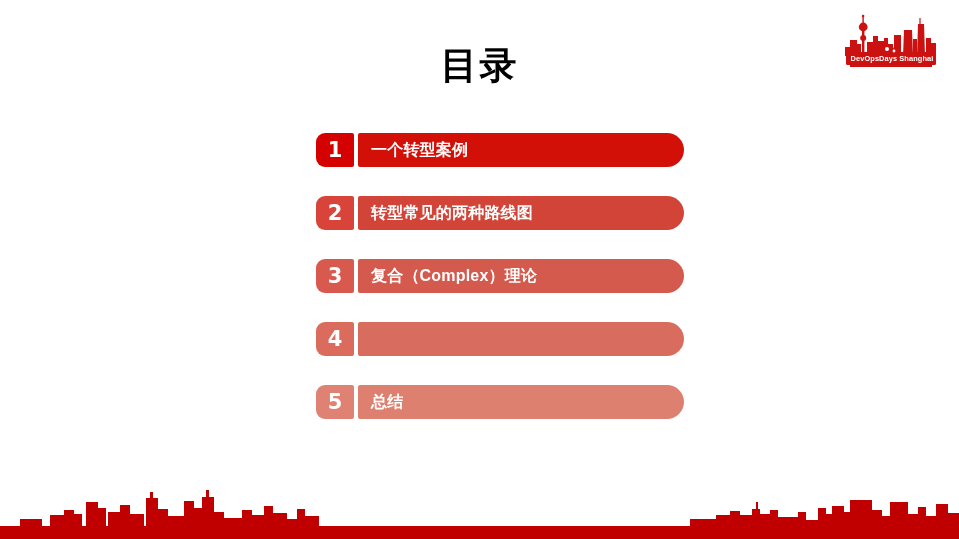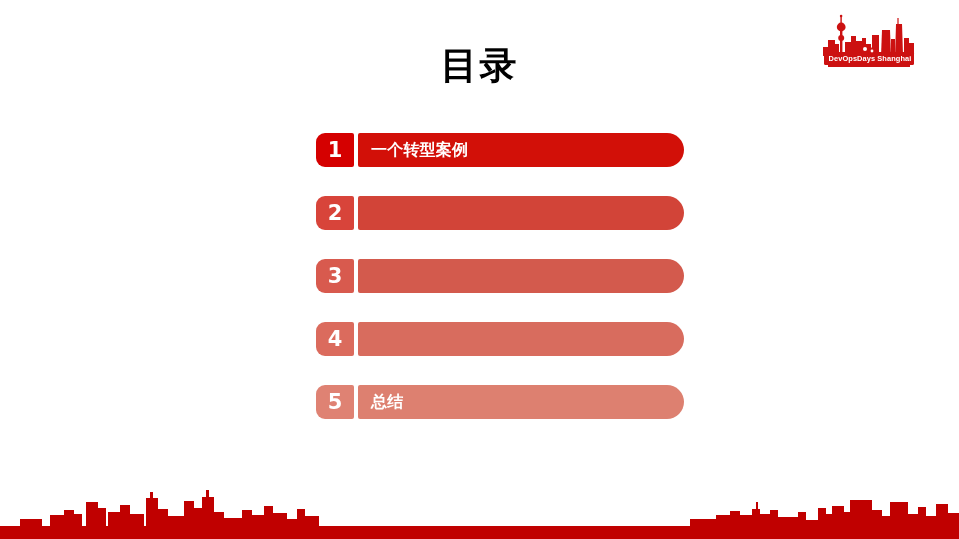--- a/index.html
+++ b/index.html
@@ -36,21 +36,21 @@
     font-weight: bold;
     color: #000000;
     letter-spacing: 2px;
     line-height: 44px;
     user-select: none;
   }
 
   
   #logo {
     position: absolute;
-    left: 820px;
+    left: 842px;
     top: 14px;
     width: 100px;
     height: 64px;
   }
   #logo svg { display: block; }
   .logo-band-text {
     position: absolute;
     left: 0;
     top: 40px;
     width: 100px;
@@ -181,25 +181,27 @@
 
     <div class="toc-row">
       <div class="toc-bar" style="background:#D21008"></div>
       <div class="toc-badge" style="background:#D50000">1</div>
       <div class="toc-label">一个转型案例</div>
     </div>
 
     <div class="toc-row">
       <div class="toc-bar" style="background:#D24438"></div>
       <div class="toc-badge" style="background:#D8443A">2</div>
+      <div class="toc-label">转型常见的两种路线图</div>
     </div>
 
     <div class="toc-row">
       <div class="toc-bar" style="background:#D35A4D"></div>
       <div class="toc-badge" style="background:#D85A4E">3</div>
+      <div class="toc-label">复合（Complex）理论</div>
     </div>
 
     <div class="toc-row">
       <div class="toc-bar" style="background:#D86C5E"></div>
       <div class="toc-badge" style="background:#DB6B5D">4</div>
     </div>
 
     <div class="toc-row">
       <div class="toc-bar" style="background:#DD8070"></div>
       <div class="toc-badge" style="background:#DF8273">5</div>

